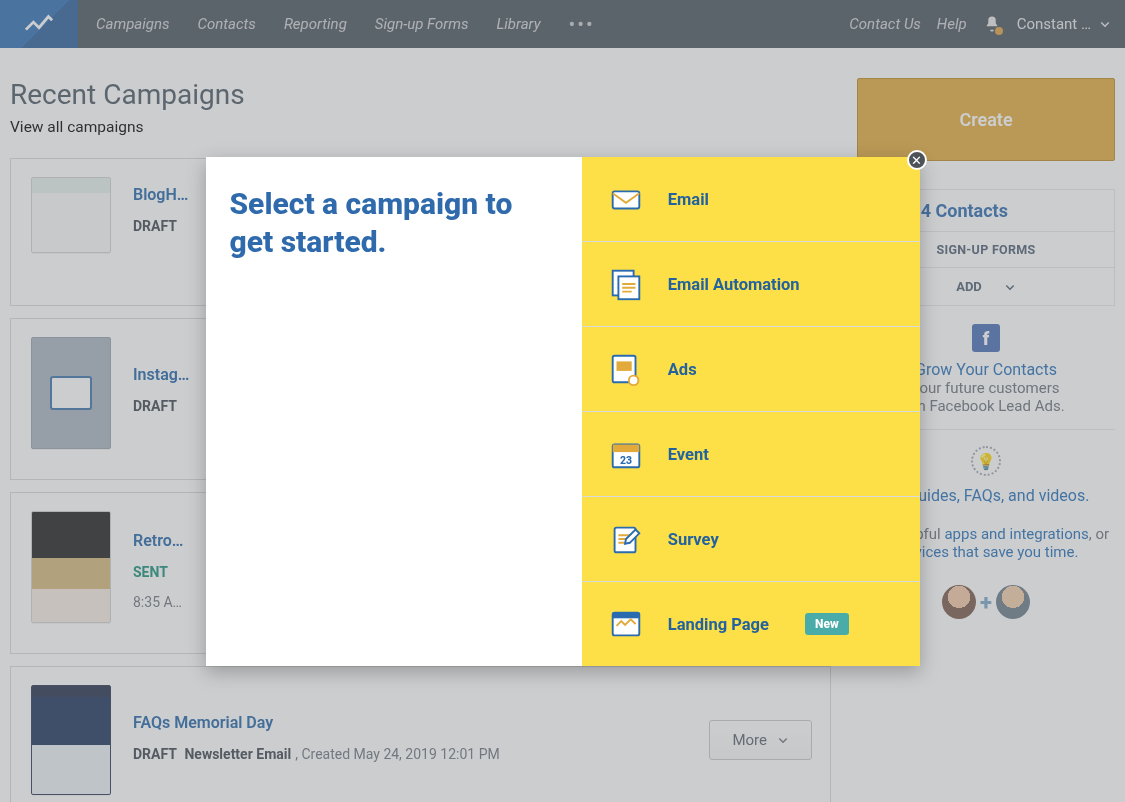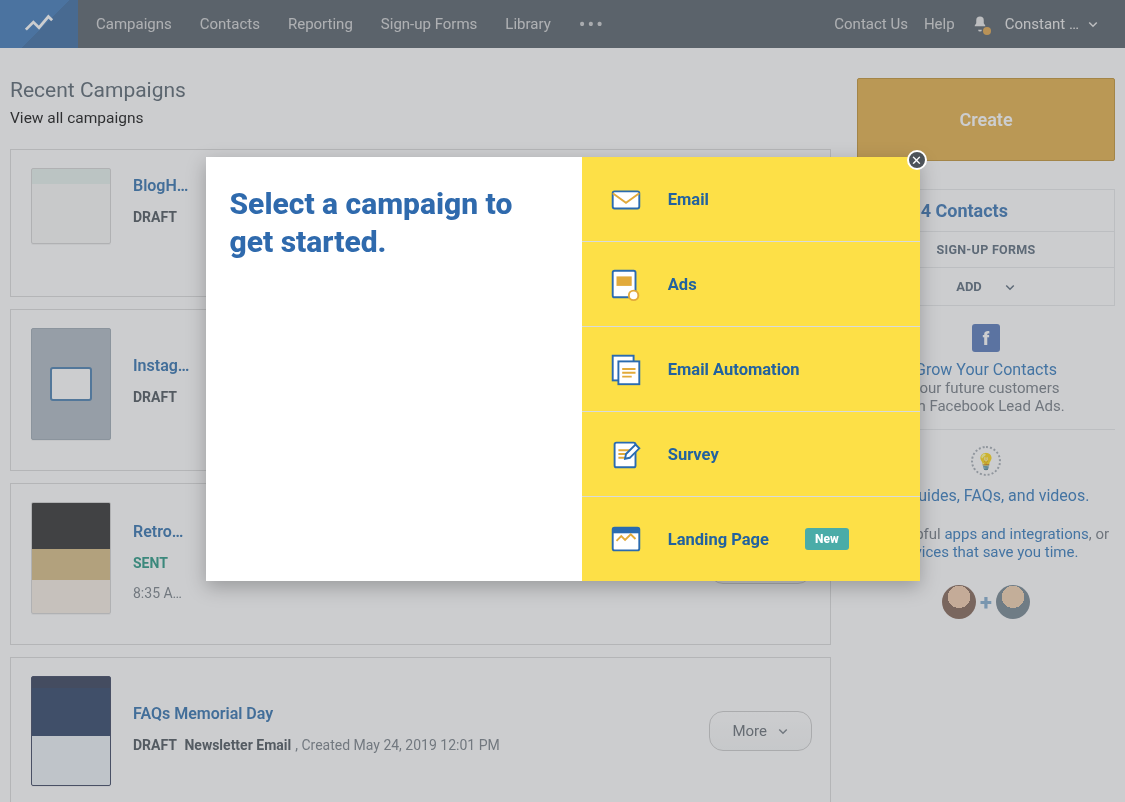--- a/index.html
+++ b/index.html
@@ -13,50 +13,50 @@
     --line:#d8d8d8;
     --line2:#e5e7e9;
   }
   *{box-sizing:border-box;font-family:-apple-system,BlinkMacSystemFont,"Segoe UI",Roboto,Helvetica,Arial,sans-serif;}
   body{margin:0;background:#fff;color:#333;width:1125px;height:802px;overflow:hidden;position:relative;}
   
   .topbar{height:48px;background:#4a555e;display:flex;align-items:center;color:#e7e7e7;padding:0;}
   .logo{width:78px;height:48px;background:linear-gradient(135deg,#2f6fb4,#2f6fb4 55%,#2a5f9b 55%);display:flex;align-items:center;justify-content:center;color:#fff;}
   .logo svg{width:30px;height:24px;}
   .nav-left{display:flex;gap:28px;align-items:center;margin-left:18px;}
-  .nav-item{font-size:15px;opacity:.85;cursor:pointer;}
-  .nav-right{margin-left:auto;display:flex;align-items:flex-start;gap:16px;padding-right:26px;}
+  .nav-item{font-size:15px;opacity:.85;cursor:pointer;font-style:italic;}
+  .nav-right{margin-left:auto;display:flex;align-items:flex-start;gap:16px;padding-right:14px;}
   .nav-right .nav-item{opacity:.85;}
   .bell{position:relative;color:#e7e7e7;}
   .bell .dot{position:absolute;right:-2px;bottom:-2px;width:8px;height:8px;background:#e1a03e;border-radius:50%;}
   .acct{display:flex;align-items:center;gap:8px;color:#e7e7e7;font-size:15px;}
   .ellipsis{font-size:20px;letter-spacing:2px;opacity:.8;cursor:pointer;}
 
   
   .page{display:flex;gap:26px;padding:30px 10px 20px 10px;}
   .left{flex:1;min-width:0;}
   .right{width:258px;flex:0 0 258px;}
-  h1.title{font-weight:400;font-size:21px;color:#4b5965;margin:0 0 6px 0;}
+  h1.title{font-weight:400;font-size:28px;color:#4b5965;margin:0 0 6px 0;}
   a.viewall{color:#000000;text-decoration:none;font-size:15.5px;}
 
   .campaign-list{margin-top:22px;display:flex;flex-direction:column;gap:12px;}
   .campaign{border:1px solid var(--line);padding:18px 18px 18px 20px;display:flex;align-items:flex-start;gap:22px;background:#fff;}
   .thumb{width:80px;height:76px;background:#eaeef1;border-radius:2px;flex:0 0 80px;box-shadow:0 1px 0 rgba(0,0,0,.05);border:1px solid #d2d2d2;}
   .thumb.t1{background:linear-gradient(#e4f0ec 0 20%,#f8f8f7 20%);}
   .thumb.t2{width:80px;height:112px;display:flex;align-items:center;justify-content:center;background:#a8b4bf;border:1px solid #97a3ae;}
   .thumb.t2 .adbox{width:42px;height:34px;border:2px solid #3a74aa;background:#fff;border-radius:3px;}
   .thumb.t3{height:112px;background:linear-gradient(#1f1f1f 0 42%,#d6b97b 42% 70%,#f6ece1 70%);}
   .thumb.t4{height:110px;background:linear-gradient(#24304c 0 10%,#1d355b 10% 55%,#eaf0f5 55%);border:1px solid #2d3655;}
   .cinfo{flex:1;min-width:0;padding-top:8px;}
   .cname{color:#2166a8;font-size:16px;font-weight:600;margin:0 0 7px 0;}
   .status{font-size:14px;color:#6e777f;}
   .status b{color:#3e4850;font-weight:700;margin-right:4px;}
   .status .sent{color:#169079;font-weight:700;}
   .more{align-self:center;margin-left:auto;}
-  .more-btn{border:1px solid #c9c9c9;background:linear-gradient(#ffffff,#f6f7f7);padding:10px 22px;border-radius:14px;color:#5b636b;font-size:15px;display:flex;align-items:center;gap:10px;cursor:pointer;}
+  .more-btn{border:1px solid #c9c9c9;background:linear-gradient(#ffffff,#f6f7f7);padding:10px 22px;border-radius:3px;color:#5b636b;font-size:15px;display:flex;align-items:center;gap:10px;cursor:pointer;}
 
   
   .create-btn{width:100%;height:83px;background:var(--gold);border:1px solid #bd8b26;color:#fff;font-size:18px;font-weight:600;border-radius:2px;cursor:pointer;}
   .panel{border:1px solid var(--line2);background:#fff;margin-top:28px;}
   .panel .pt{padding:10px 12px;color:var(--brand);font-weight:700;font-size:18px;display:flex;align-items:center;gap:10px;}
   .panel .row{border-top:1px solid var(--line2);}
   .panel .label{display:flex;justify-content:center;align-items:center;height:36px;color:#4e6072;font-weight:700;font-size:12.5px;letter-spacing:.3px;cursor:pointer;}
   .panel .add{display:flex;justify-content:center;align-items:center;height:38px;color:#4e6072;font-weight:700;font-size:13px;gap:22px;cursor:pointer;}
 
   .grow{margin-top:18px;border-bottom:1px solid var(--line2);padding-bottom:14px;text-align:center;}
@@ -237,36 +237,46 @@
           <svg width="38" height="38" viewBox="0 0 40 40">
               <rect x="6" y="12" width="28" height="18" rx="2" fill="#fff" stroke="#2a6bb0" stroke-width="2"></rect>
               <path d="M6 14 L20 24 L34 14" fill="none" stroke="#e2aa3a" stroke-width="2"></path>
             </svg>
         </div>
         <div class="mlabel">Email</div>
       </div>
       <div class="mitem">
         <div class="micon">
           <svg width="38" height="38" viewBox="0 0 40 40">
+              <rect x="6" y="6" width="22" height="26" fill="#fff" stroke="#2a6bb0" stroke-width="2"></rect>
+              <rect x="12" y="12" width="22" height="24" fill="#fff" stroke="#2a6bb0" stroke-width="2"></rect>
+              <path d="M16 20h14M16 24h14M16 28h10" stroke="#e2aa3a" stroke-width="2"></path>
+            </svg>
+        </div>
+        <div class="mlabel">Email Automation</div>
+      </div>
+      <div class="mitem">
+        <div class="micon">
+          <svg width="38" height="38" viewBox="0 0 40 40">
               <rect x="6" y="6" width="24" height="28" rx="2" fill="#fff" stroke="#2a6bb0" stroke-width="2"></rect>
               <rect x="10" y="12" width="16" height="10" fill="#e2aa3a"></rect>
               <circle cx="28" cy="32" r="5" fill="#fff" stroke="#e2aa3a" stroke-width="2"></circle>
             </svg>
         </div>
         <div class="mlabel">Ads</div>
       </div>
       <div class="mitem">
         <div class="micon">
           <svg width="38" height="38" viewBox="0 0 40 40">
-              <rect x="6" y="6" width="22" height="26" fill="#fff" stroke="#2a6bb0" stroke-width="2"></rect>
-              <rect x="12" y="12" width="22" height="24" fill="#fff" stroke="#2a6bb0" stroke-width="2"></rect>
-              <path d="M16 20h14M16 24h14M16 28h10" stroke="#e2aa3a" stroke-width="2"></path>
-            </svg>
-        </div>
-        <div class="mlabel">Email Automation</div>
+              <rect x="6" y="10" width="28" height="24" rx="2" fill="#fff" stroke="#2a6bb0" stroke-width="2"></rect>
+              <rect x="6" y="10" width="28" height="8" fill="#e2aa3a"></rect>
+              <text x="20" y="30" text-anchor="middle" font-size="11" font-weight="800" fill="#2a6bb0">23</text>
+            </svg>
+        </div>
+        <div class="mlabel">Event</div>
       </div>
       <div class="mitem">
         <div class="micon">
           <svg width="38" height="38" viewBox="0 0 40 40">
               <rect x="8" y="8" width="22" height="26" rx="2" fill="#fff" stroke="#2a6bb0" stroke-width="2"></rect>
               <path d="M12 16h14M12 20h14M12 24h10" stroke="#e2aa3a" stroke-width="2"></path>
               <path d="M30 10l4 4-10 10-5 1 1-5z" fill="#fff" stroke="#2a6bb0" stroke-width="2"></path>
             </svg>
         </div>
         <div class="mlabel">Survey</div>

